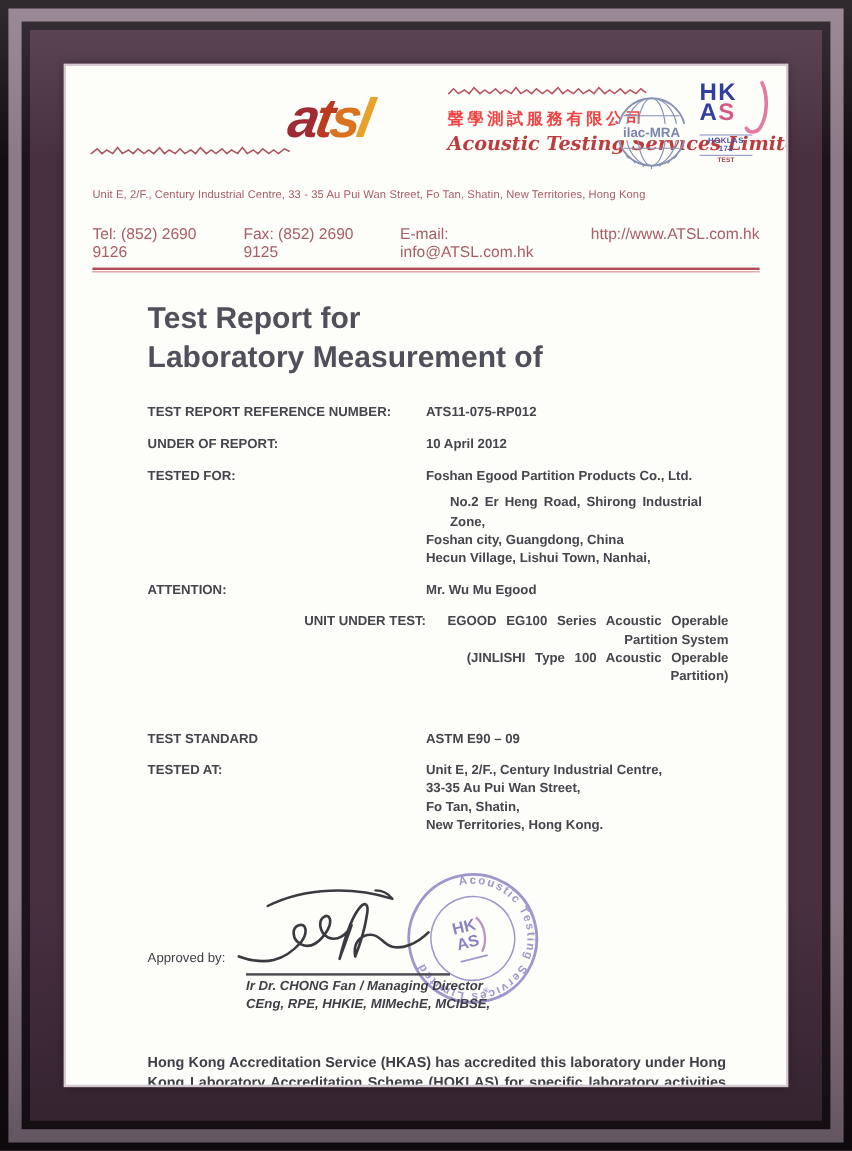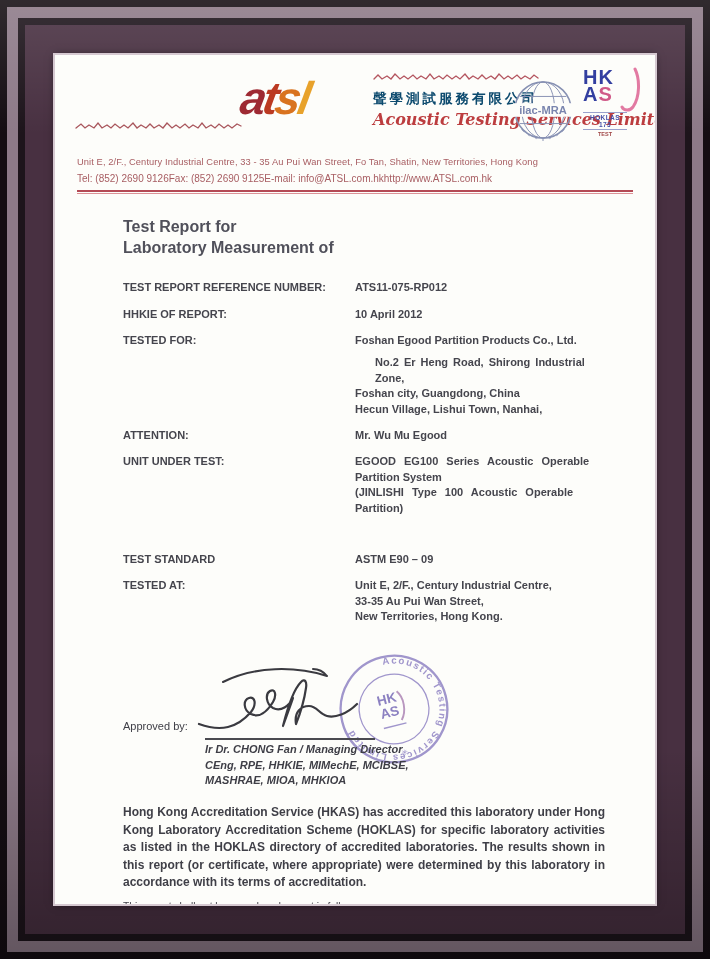--- a/index.html
+++ b/index.html
@@ -35,51 +35,51 @@
   .brand-row { position: relative; height: 86px; margin-top: 12px; }
   .squiggle-left { position: absolute; left: 20px; top: 52px; }
   .atsl-mark {
     position: absolute; left: 186px; top: 8px;
     font-style: italic; font-weight: 800; font-size: 46px; line-height: 1;
     letter-spacing: -3px; transform: skewX(-10deg);
   }
   .atsl-a { color: #9e2a33; } .atsl-t { color: #bb3a22; }
   .atsl-s { color: #d9731f; } .atsl-l { color: #e8a22b; }
   .brand-right { position: absolute; left: 318px; top: 2px; width: 215px; }
-  .chinese-name { font-size: 13.5px; font-weight: 700; color: #0c4a6e; letter-spacing: 3px;
+  .chinese-name { font-size: 13.5px; font-weight: 700; color: #ef4444; letter-spacing: 3px;
                   margin-top: 3px; font-family: "DejaVu Sans", sans-serif; white-space: nowrap; }
   .script-name { font-family: "DejaVu Serif", serif; font-style: italic; font-weight: 700;
                  font-size: 16px; color: #bc3d3f; margin-top: 2px; white-space: nowrap; }
   .cert-logos { position: absolute; right: 16px; top: 2px; display: flex; gap: 9px; align-items: flex-start; }
   .ilac { margin-top: 10px; }
   .hkas { position: relative; width: 56px; text-align: left; }
   .hkas-row { font-size: 20px; font-weight: 900; line-height: .84; letter-spacing: 1px; color: #333fa0; }
   .hkas-pink { color: #d05a88; }
   .hkas-hook { position: absolute; left: 26px; top: -2px; pointer-events: none; }
   .hkas-scheme { margin-top: 9px; font-size: 6.5px; font-weight: 700; color: #4550a8; letter-spacing: .4px;
                  border-top: 1px solid #9aa2cc; border-bottom: 1px solid #9aa2cc; padding: 1px 0; width: 44px; text-align: center; }
   .hkas-test { font-size: 5.5px; font-weight: 700; color: #a04848; width: 44px; text-align: center; margin-top: 1px; }
 
   .contact { margin: 4px 22px 0; color: #a85e63; }
   .contact-address { font-size: 9.3px; letter-spacing: .1px; }
-  .contact-line2 { display: flex; font-size: 10px; margin-top: 6px; }
+  .contact-line2 { display: flex; gap: 16px; font-size: 13px; margin-top: 20px; }
   .red-rule { margin: 6px 22px 0; border-top: 2px solid #b44a55; border-bottom: 1px solid #dc9297; height: 4px; }
 
   
-  .title { margin: 22px 52px 0 68px; font-size: 16px; font-weight: 700; color: #50505a; line-height: 1.32; }
+  .title { margin: 22px 52px 0 68px; font-size: 25px; font-weight: 700; color: #50505a; line-height: 1.32; }
 
   
   .fields { margin: 22px 0 0 68px; width: 484px; }
   .field-row { display: flex; margin-bottom: 11px; }
   .field-label { width: 232px; flex: 0 0 232px; font-size: 11px; font-weight: 700; line-height: 1.4; color: #45454d; }
   .field-value { width: 252px; font-size: 11px; font-weight: 700; line-height: 1.4; color: #45454d; }
   .val-gap { height: 7px; }
   .stretch { word-spacing: 5px; }
   .stretch-sm { word-spacing: 2px; margin-left: 20px; }
-  .row-space-lg { margin-bottom: 24px; }
+  .row-space-lg { margin-bottom: 24px; text-align: right; }
   .row-space-xl { margin-top: 36px; justify-content: center; }
 
   
   .approval { position: relative; height: 152px; margin-top: 22px; }
   .stamp { position: absolute; left: 276px; top: 0; transform: rotate(-14deg); opacity: .88; }
   .signature { position: absolute; left: 138px; top: 14px; }
   .approved-label { position: absolute; left: 68px; top: 74px; font-size: 11px; color: #3e3e46; }
   .sig-line { position: absolute; left: 150px; top: 92px; width: 170px; border-top: 2px solid #4a4a50; }
   .name-block { position: absolute; left: 150px; top: 96px; font-size: 11px; line-height: 1.38; font-weight: 600; color: #3e3e46; font-style: italic; }
 
@@ -147,21 +147,21 @@
         <div>Test Report for</div>
         <div>Laboratory Measurement of</div>
       </h1>
 
       <section class="fields">
         <div class="field-row">
           <div class="field-label">TEST REPORT REFERENCE NUMBER:</div>
           <div class="field-value">ATS11-075-RP012</div>
         </div>
         <div class="field-row">
-          <div class="field-label">HHKIE OF REPORT:</div>
+          <div class="field-label">UNDER OF REPORT:</div>
           <div class="field-value">10 April 2012</div>
         </div>
         <div class="field-row">
           <div class="field-label">TESTED FOR:</div>
           <div class="field-value">
             <div>Foshan Egood Partition Products Co., Ltd.</div>
             <div class="val-gap"></div>
             <div class="stretch-sm">No.2 Er Heng Road, Shirong Industrial Zone,</div>
             <div>Foshan city, Guangdong, China</div>
             <div>Hecun Village, Lishui Town, Nanhai,</div>
@@ -182,20 +182,21 @@
         </div>
         <div class="field-row row-space-xl">
           <div class="field-label">TEST STANDARD</div>
           <div class="field-value">ASTM E90 – 09</div>
         </div>
         <div class="field-row">
           <div class="field-label">TESTED AT:</div>
           <div class="field-value">
             <div>Unit E, 2/F., Century Industrial Centre,</div>
             <div>33-35 Au Pui Wan Street,</div>
+            <div>Fo Tan, Shatin,</div>
             <div>New Territories, Hong Kong.</div>
           </div>
         </div>
       </section>
 
       <section class="approval">
         <svg class="stamp" width="126" height="126" viewBox="0 0 130 130">
           <defs>
             <path id="stampArc" d="M65,18 a47,47 0 1,1 -0.02,0"></path>
           </defs>
@@ -212,21 +213,20 @@
         </svg>
         <svg class="signature" width="178" height="82" viewBox="0 0 178 82">
           <path d="M30,22 C62,6 102,6 134,16 M134,16 C130,11 125,9 120,9" fill="none" stroke="#3a3a40" stroke-width="2" stroke-linecap="round"></path>
           <path d="M6,64 C28,72 44,68 58,52 C64,44 62,36 56,38 C50,40 50,50 58,54 C66,58 74,52 80,42 C84,35 82,28 77,31 C72,34 73,44 80,48 C88,52 96,46 100,38 C96,50 92,60 90,66 C96,42 102,28 108,22 C112,18 114,22 113,28 C111,42 107,54 103,64 C101,52 108,46 116,46 C124,46 126,54 134,56 C142,58 154,54 164,44" fill="none" stroke="#3a3a40" stroke-width="2.2" stroke-linecap="round" stroke-linejoin="round"></path>
         </svg>
         <div class="approved-label">Approved by:</div>
         <div class="sig-line"></div>
         <div class="name-block">
           <div>Ir Dr. CHONG Fan / Managing Director</div>
           <div>CEng, RPE, HHKIE, MIMechE, MCIBSE,</div>
-          <div>MASHRAE, MIOA, MHKIOA</div>
         </div>
       </section>
 
       <footer>
         <p class="acc-paragraph">Hong Kong Accreditation Service (HKAS) has accredited this laboratory under Hong Kong Laboratory Accreditation Scheme (HOKLAS) for specific laboratory activities as listed in the HOKLAS directory of accredited laboratories. The results shown in this report (or certificate, where appropriate) were determined by this laboratory in accordance with its terms of accreditation.</p>
         <p class="repro-note">This report shall not be reproduced except in full.</p>
 
       </footer>
 
     </div>

